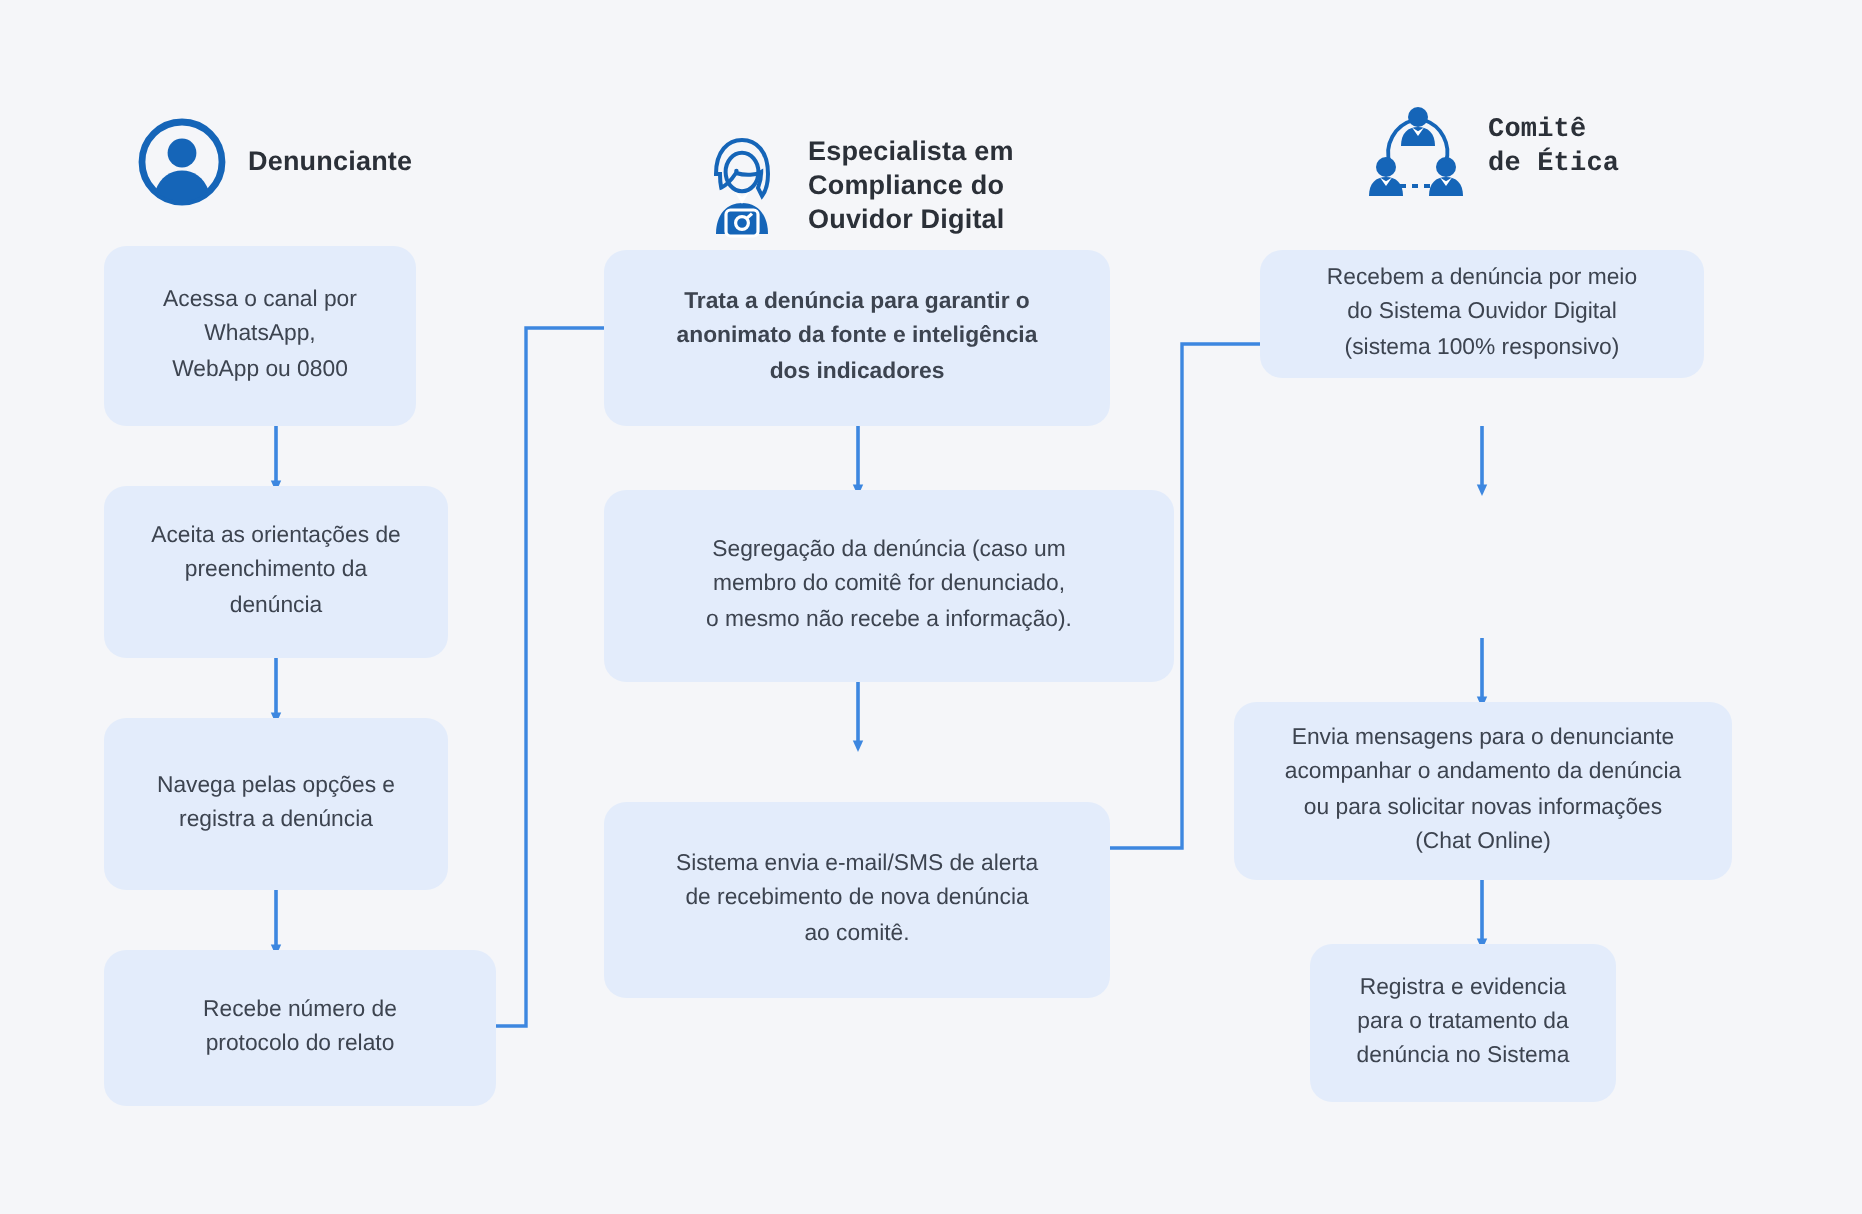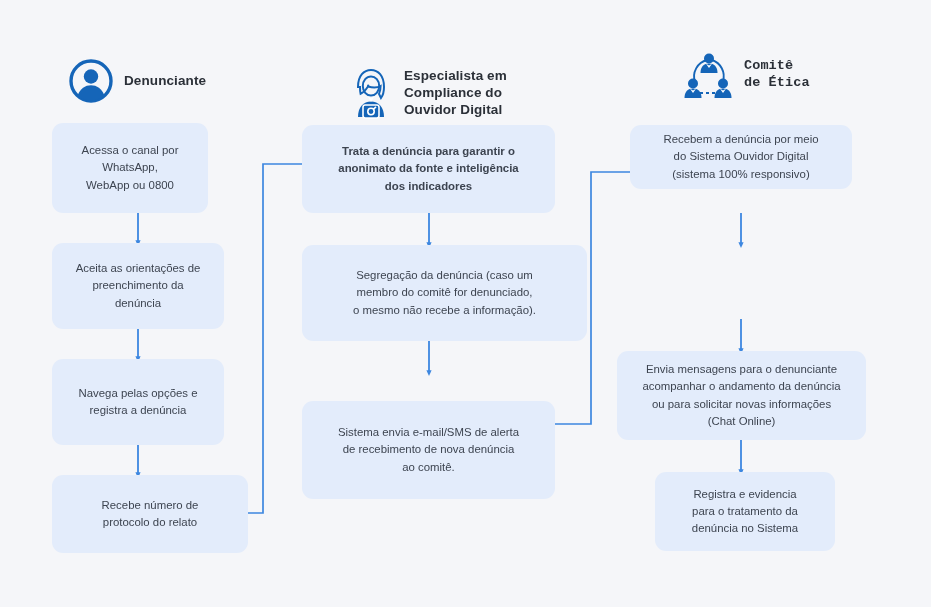--- a/index.html
+++ b/index.html
@@ -226,19 +226,19 @@
   </div>
 
 
   <div class="flow-box" style="left:617px; top:351px; width:249px; height:89px;justify-content:center;">
     <span class="box-text">Envia mensagens para o denunciante
 acompanhar o andamento da denúncia
 ou para solicitar novas  informações
 (Chat Online)</span>
   </div>
 
-  <div class="flow-box" style="left:655px; top:472px; width:180px; height:79px;">
+  <div class="flow-box" style="left:655px; top:472px; width:153px; height:79px;">
     <span class="box-text">Registra e evidencia
 para o tratamento da
 denúncia no Sistema</span>
   </div>
 
 </div>
 
 </body></html>

